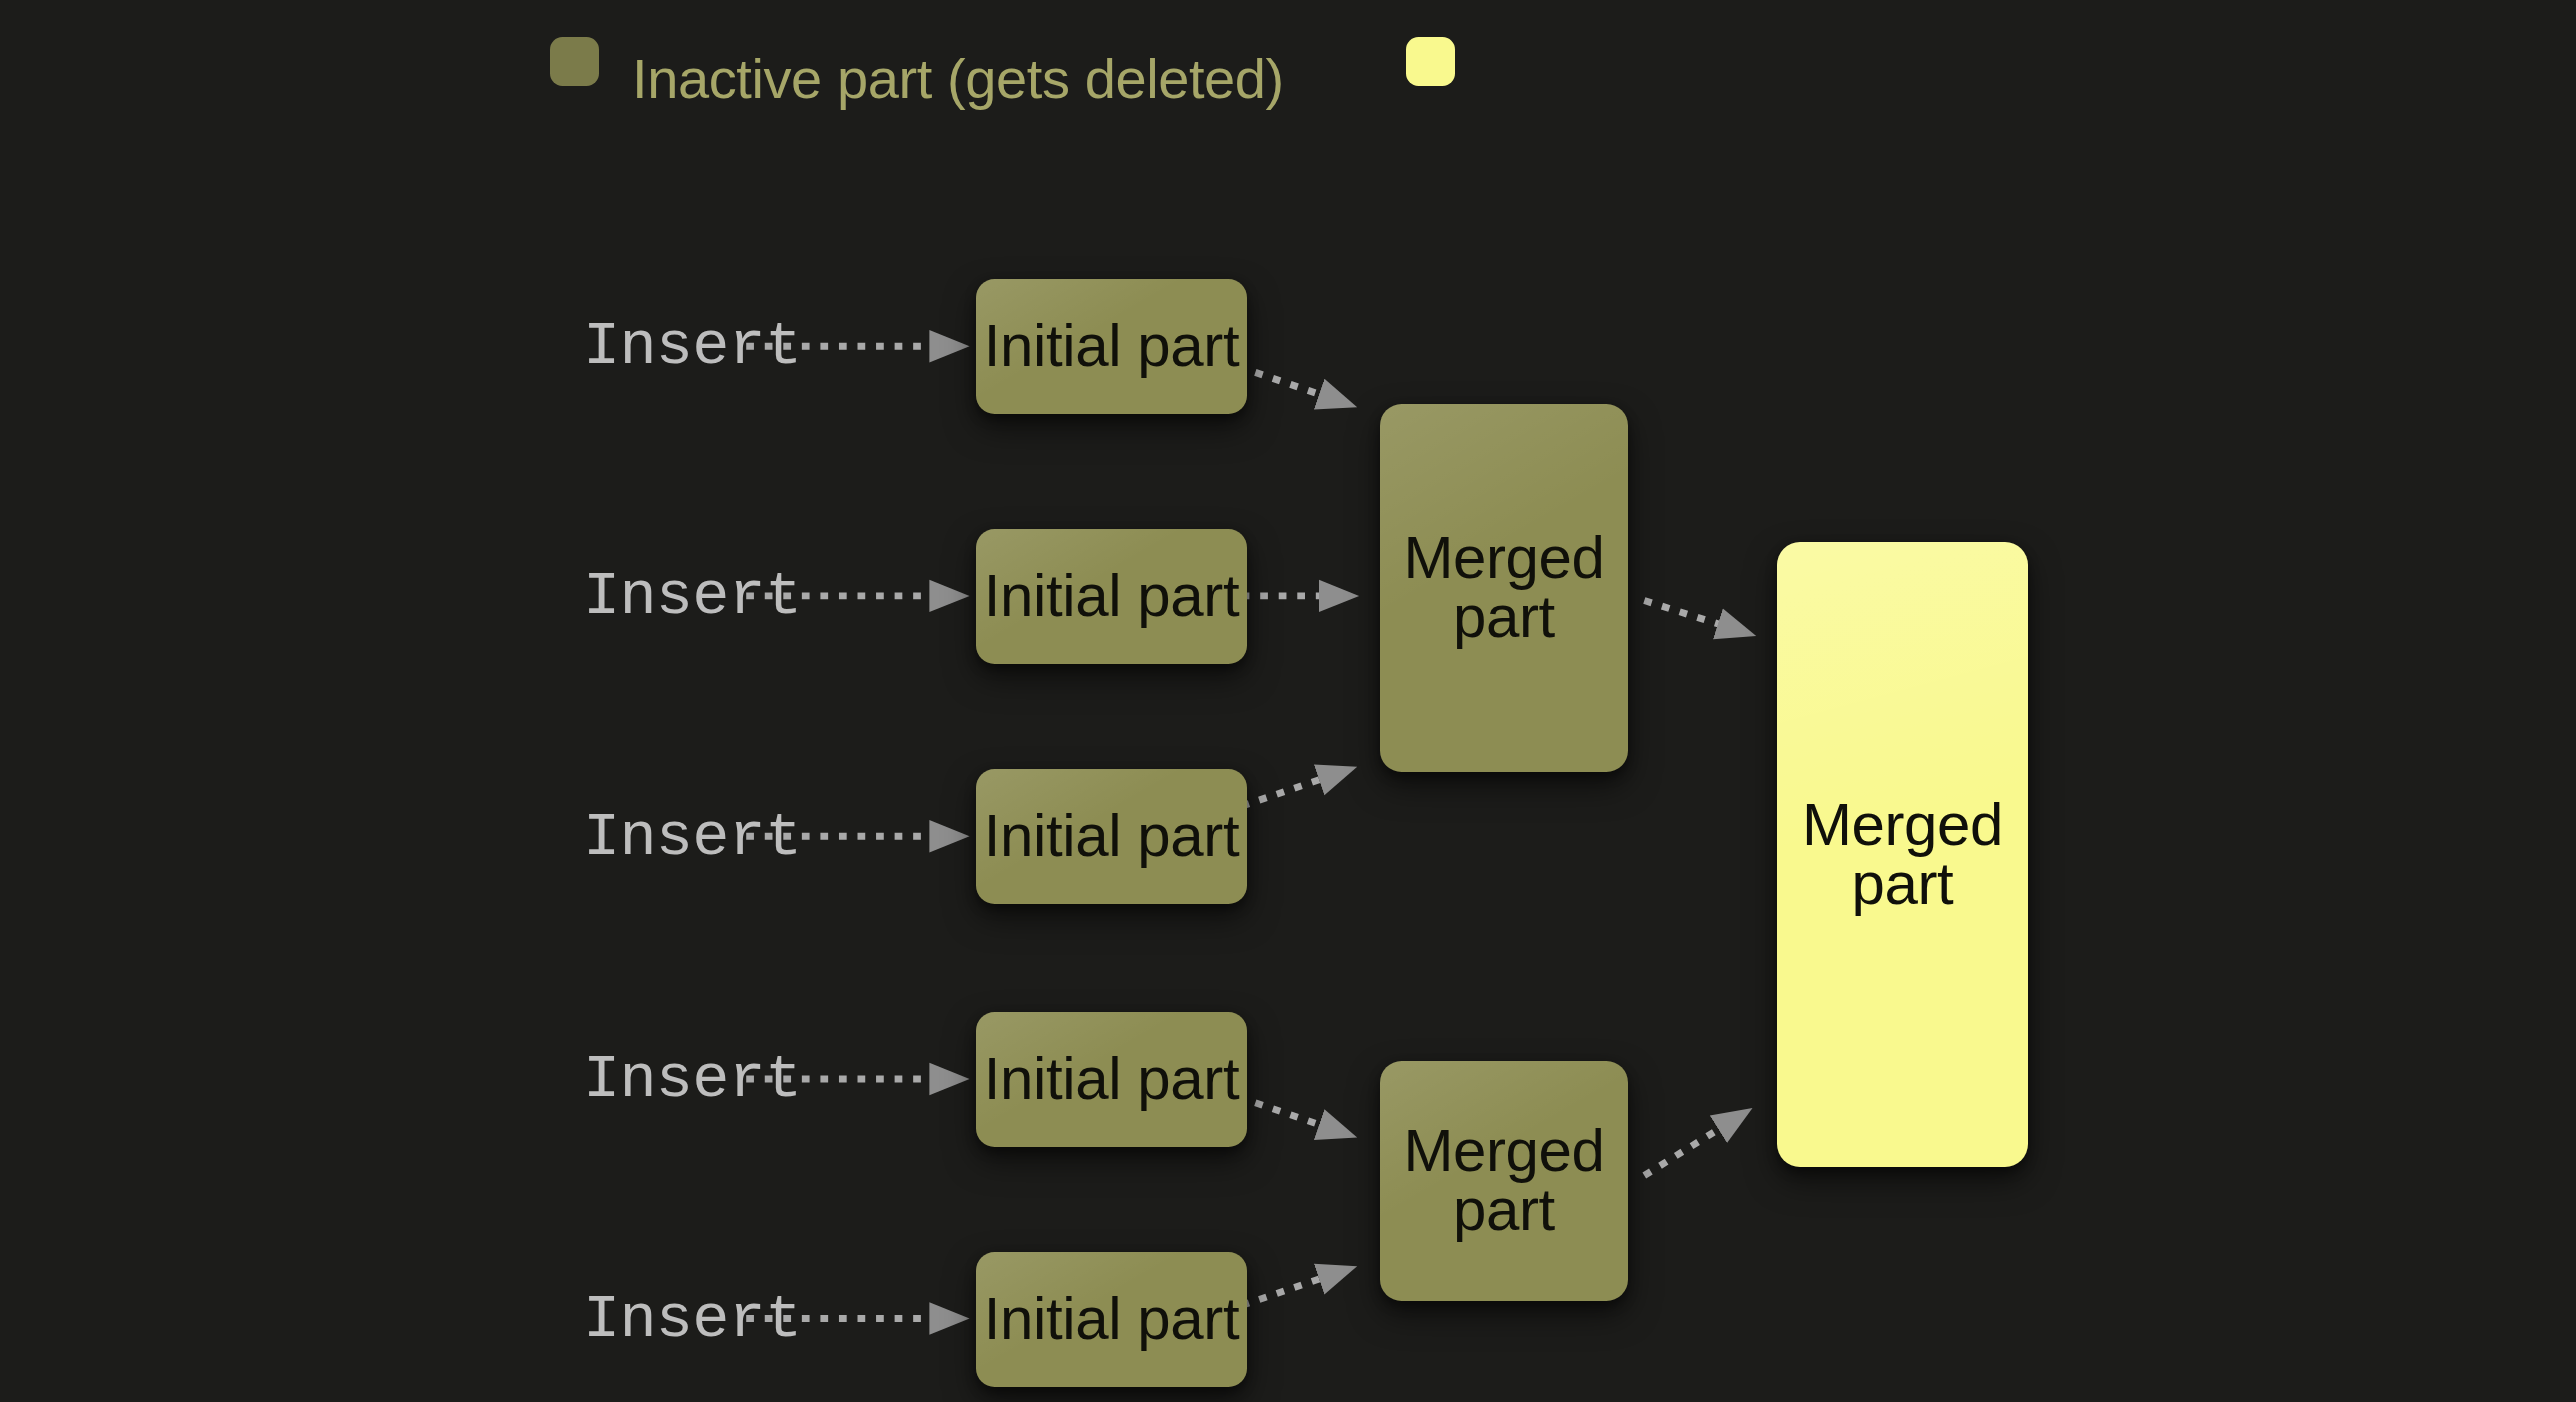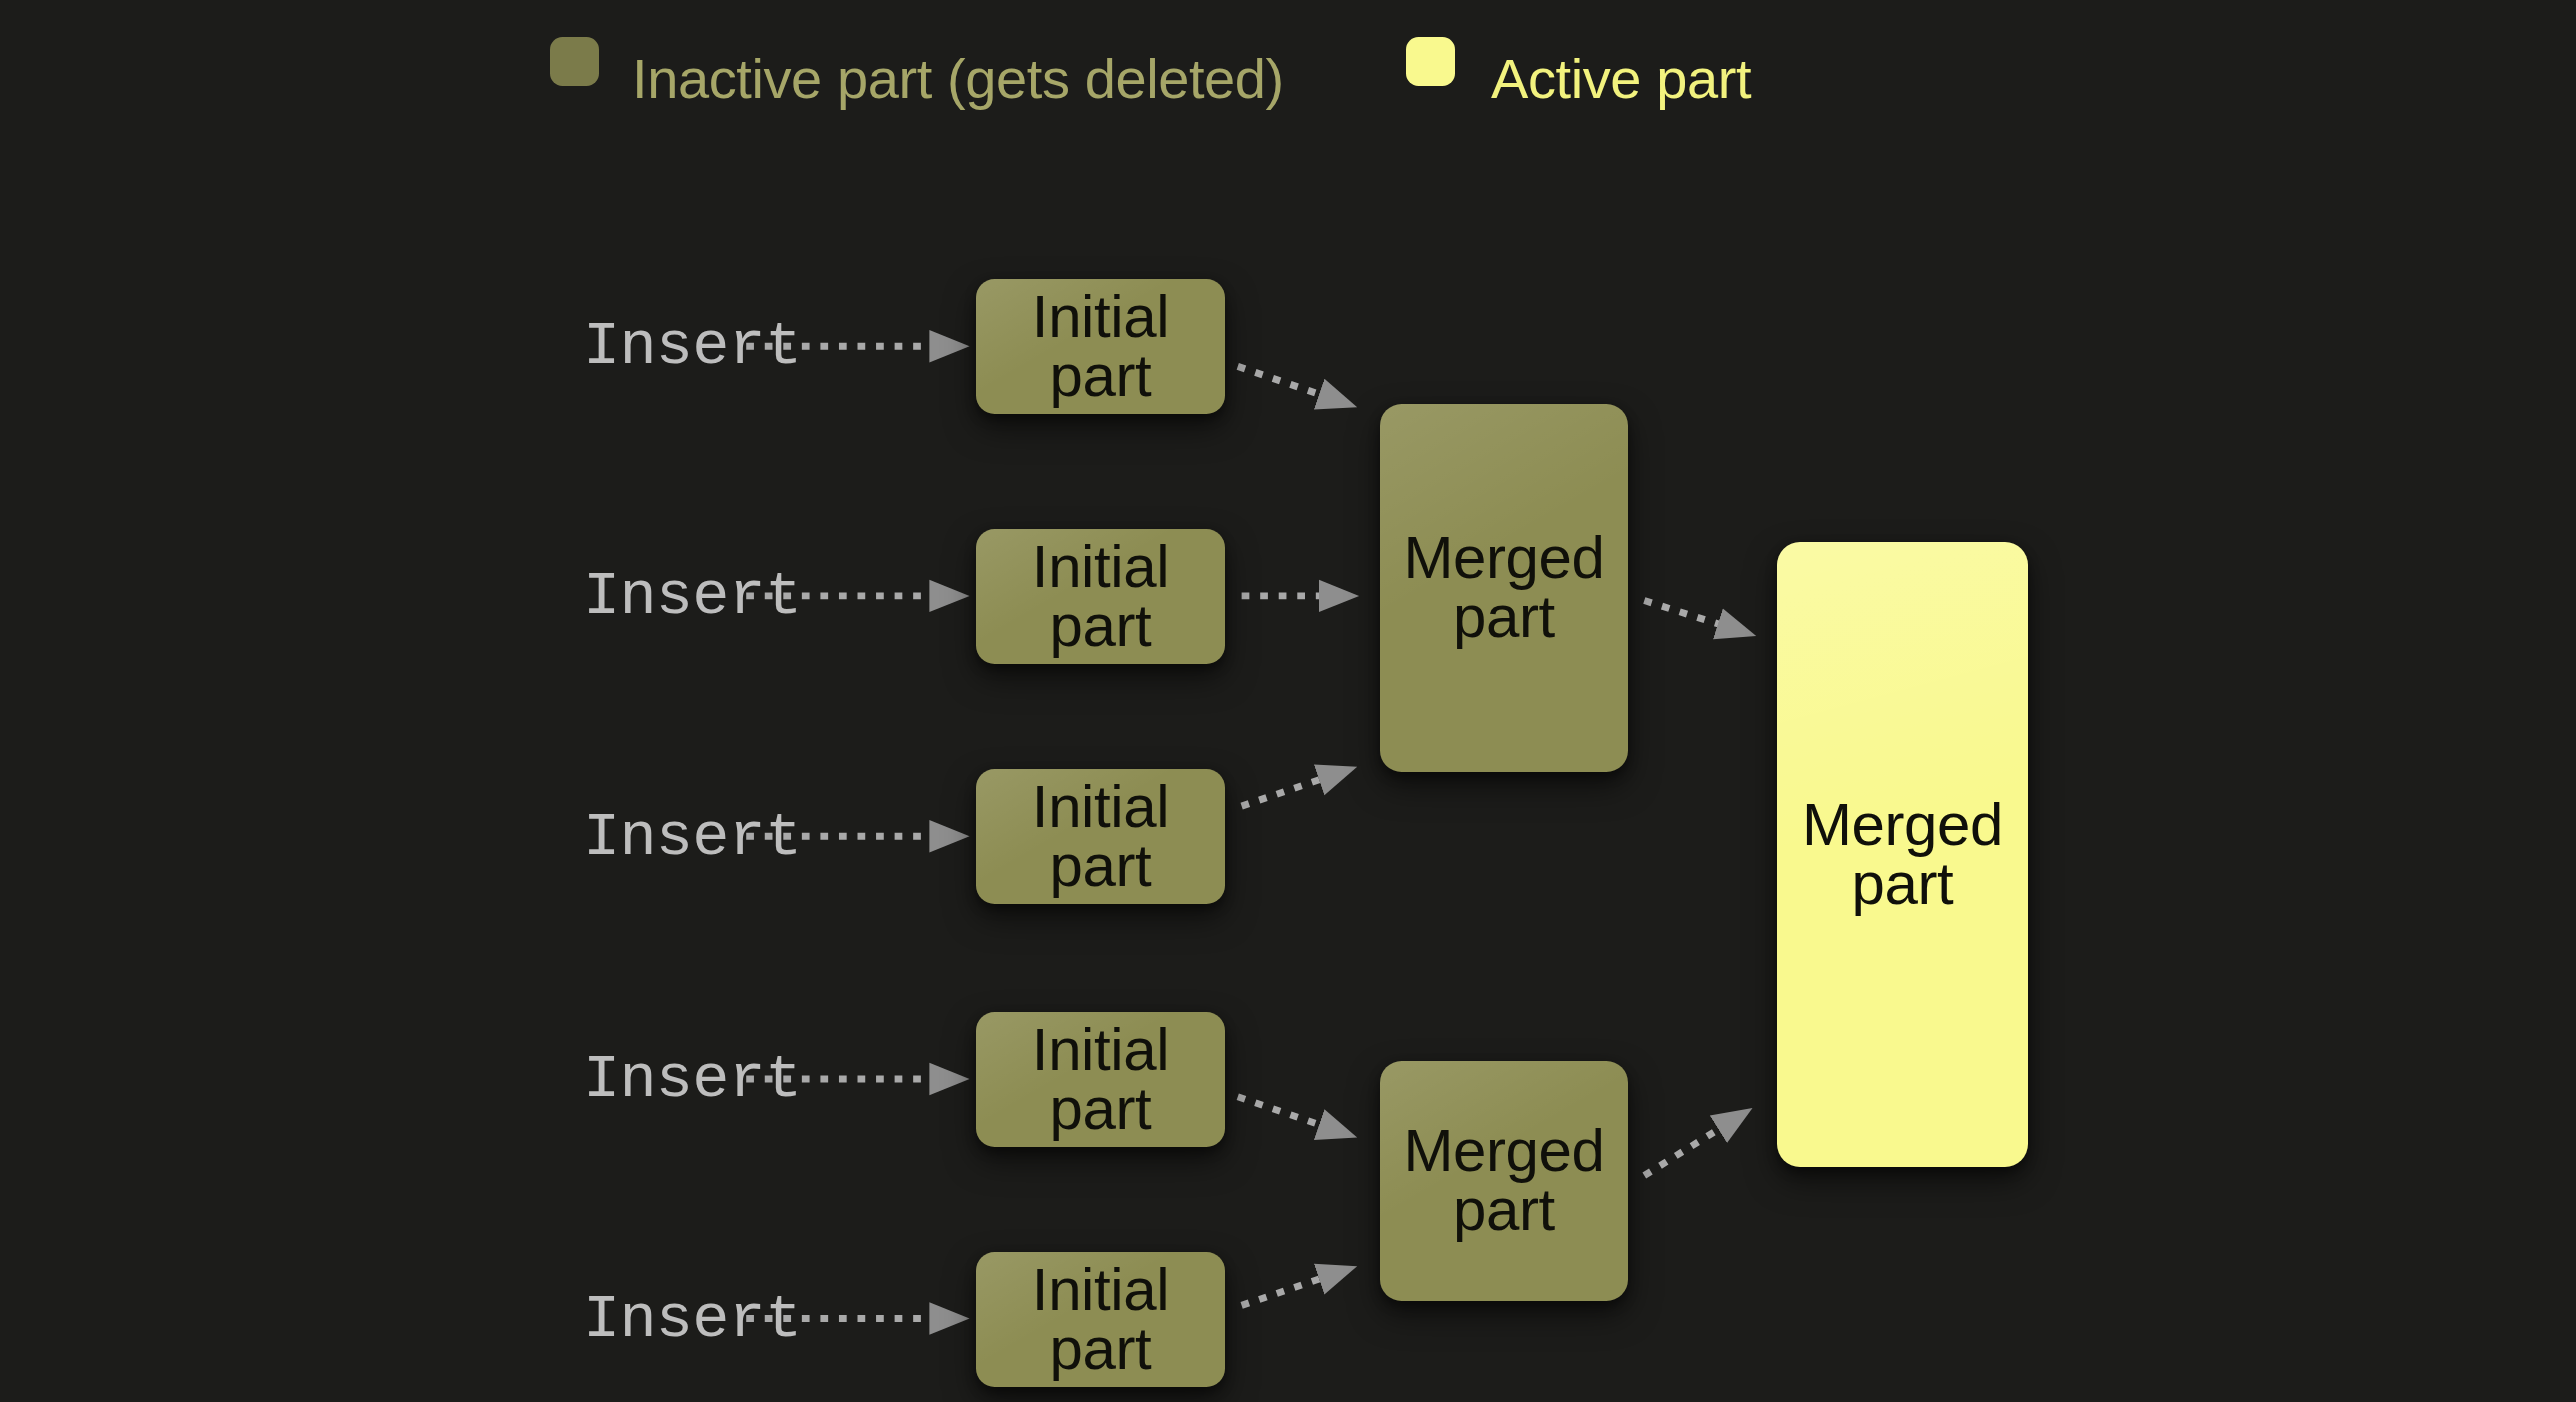--- a/index.html
+++ b/index.html
@@ -66,21 +66,21 @@
   .inactive-fill {
     background:
       linear-gradient(150deg, rgba(255,255,255,0.10) 0%, rgba(255,255,255,0) 42%),
       var(--inactive-box);
   }
   .active-fill {
     background:
       linear-gradient(165deg, rgba(255,255,255,0.20) 0%, rgba(255,255,255,0) 45%),
       var(--active-box);
   }
-  .initial-box { width: 249px; height: 135px; }
+  .initial-box { width: 271px; height: 135px; }
   .ib1 { left: 976px; top: 279px; }
   .ib2 { left: 976px; top: 529px; }
   .ib3 { left: 976px; top: 769px; }
   .ib4 { left: 976px; top: 1012px; }
   .ib5 { left: 976px; top: 1252px; }
   .merged-1 { left: 1380px; top: 404px;  width: 248px; height: 368px; border-radius: 21.6px; }
   .merged-2 { left: 1380px; top: 1061px; width: 248px; height: 240px; border-radius: 21.6px; }
   .merged-active { left: 1777px; top: 542px; width: 251px; height: 625px; border-radius: 23px; }
 
   
@@ -120,21 +120,20 @@
     <line class="arrow-line" x1="1601" y1="1419" x2="1712" y2="1457" marker-end="url(#ah)"></line>
     <line class="arrow-line" x1="1606" y1="1689" x2="1712" y2="1653" marker-end="url(#ah)"></line>
 
     <line class="arrow-line" x1="2127" y1="777" x2="2228" y2="809" marker-end="url(#ah)"></line>
     <line class="arrow-line" x1="2127" y1="1521" x2="2228" y2="1458" marker-end="url(#ah)"></line>
   </svg>
 
   <span class="legend-swatch inactive"></span>
   <span class="legend-label inactive">Inactive part (gets deleted)</span>
   <span class="legend-swatch active"></span>
-  <span class="legend-label active">Active part</span>
 
   <div class="insert-label" style="top:346px">Insert</div>
   <div class="insert-label" style="top:596px">Insert</div>
   <div class="insert-label" style="top:837px">Insert</div>
   <div class="insert-label" style="top:1079px">Insert</div>
   <div class="insert-label" style="top:1319px">Insert</div>
 
   <div class="part-box initial-box inactive-fill ib1">
     <span>Initial part</span>
   </div>

